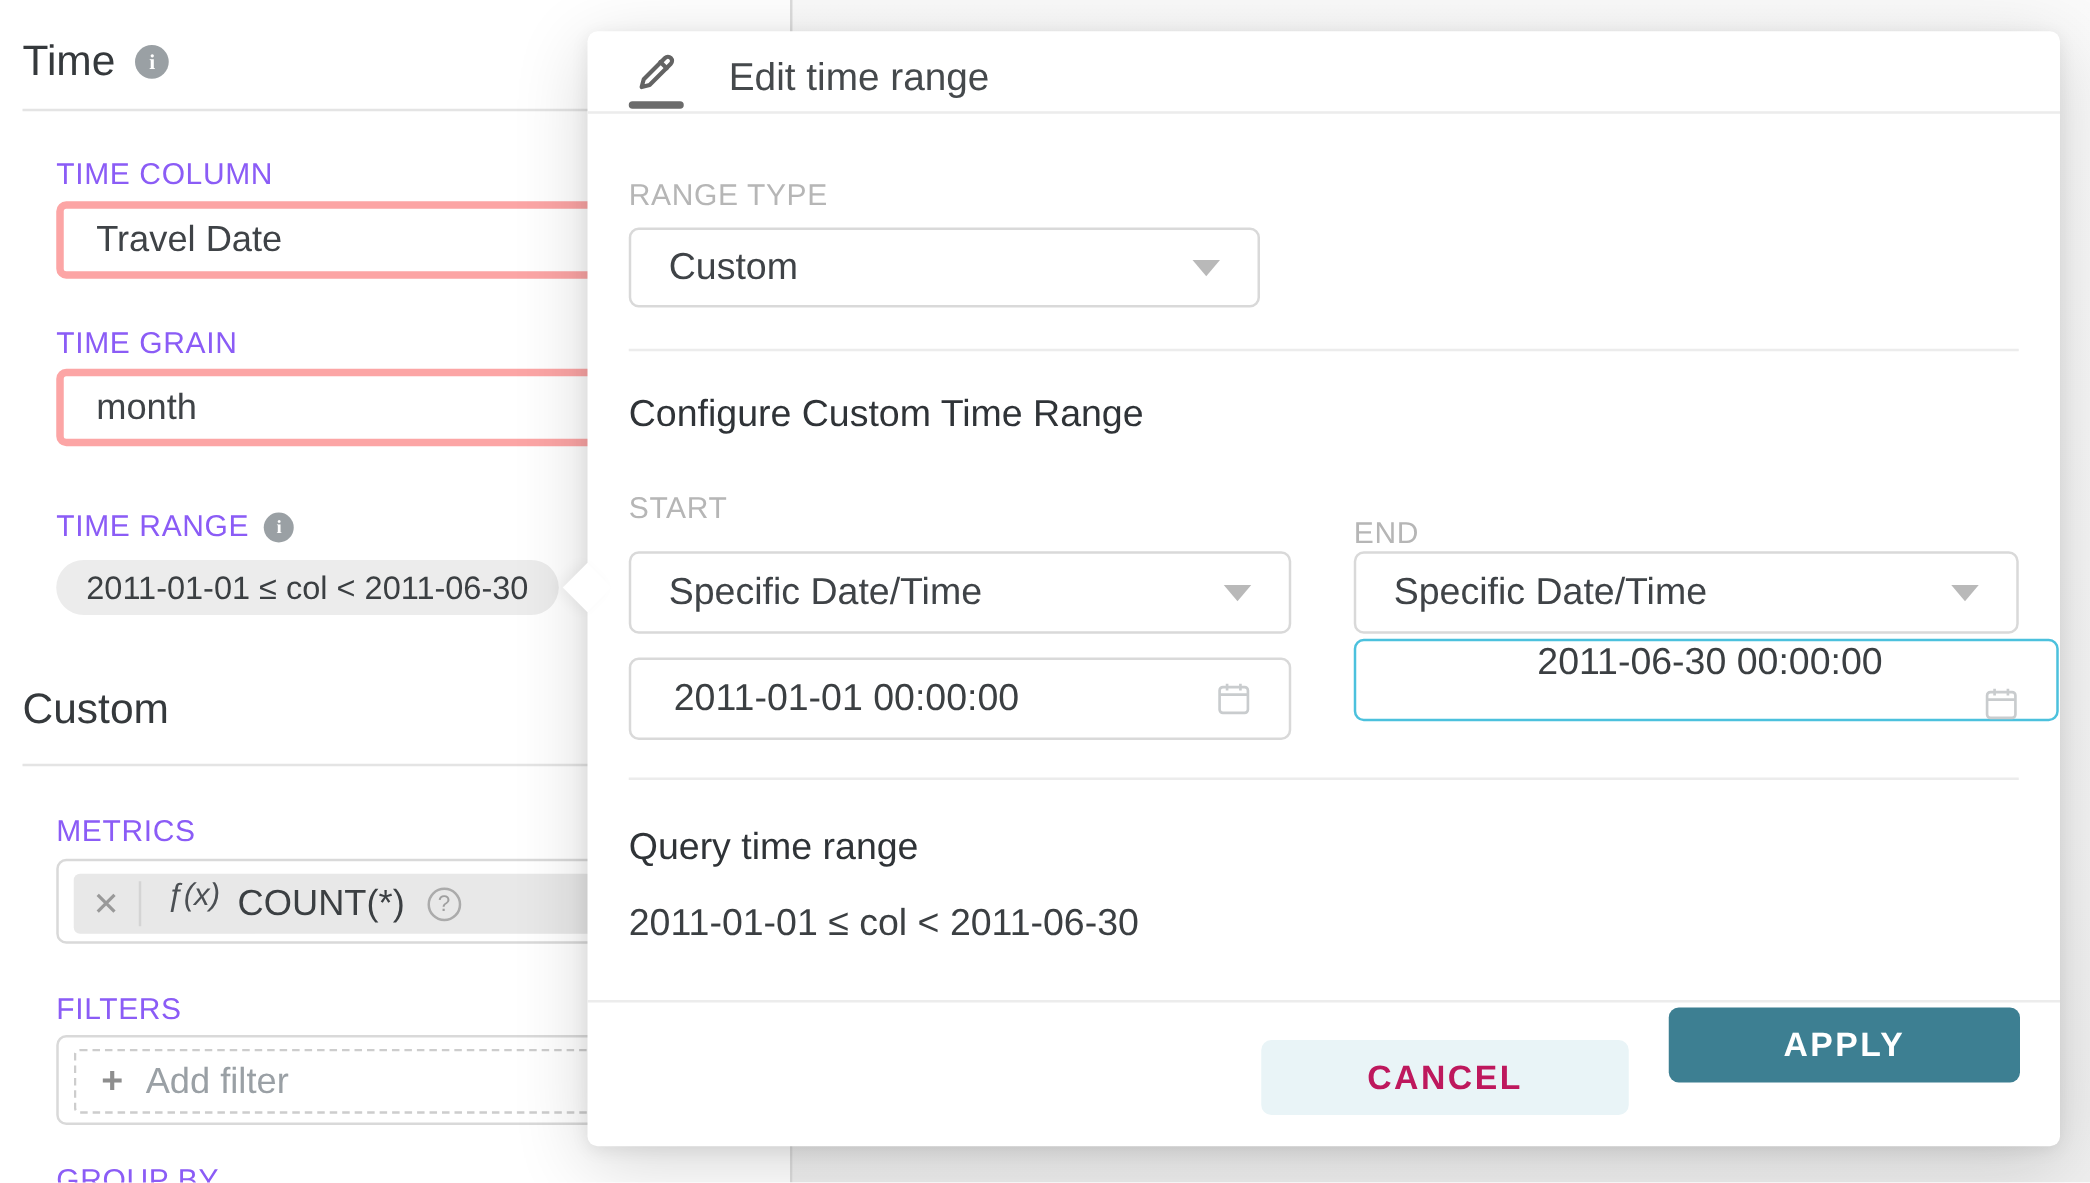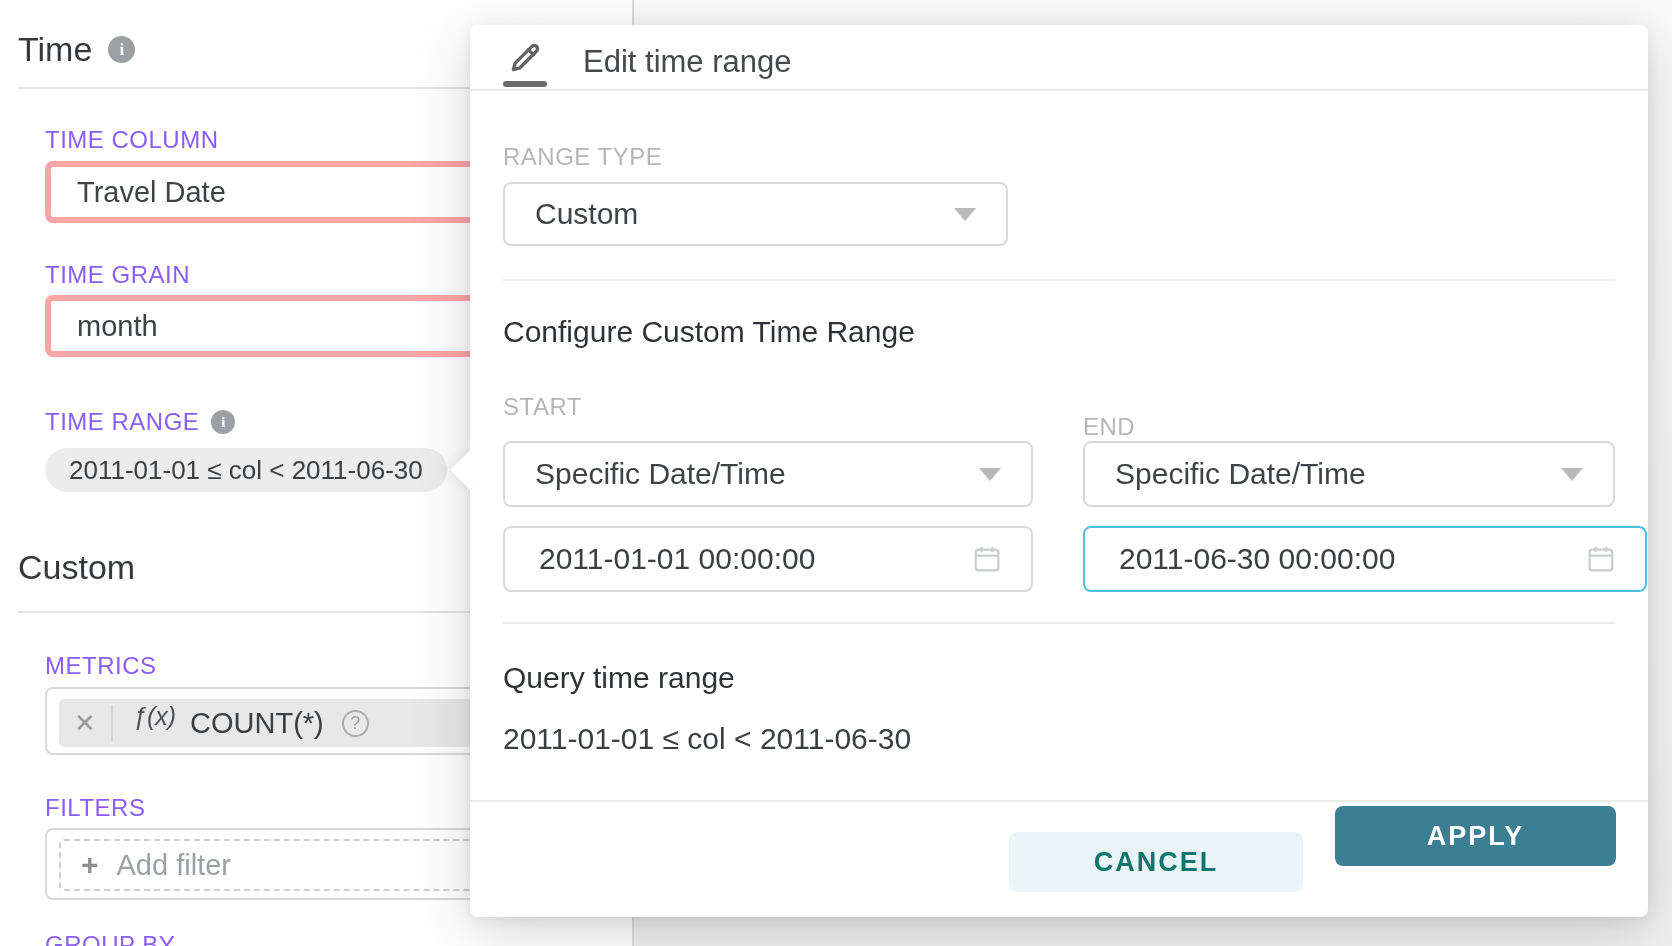--- a/index.html
+++ b/index.html
@@ -64,21 +64,21 @@
   .m-sel { border:2px solid #d9d9d9; border-radius:8px; background:#fff;
     display:flex; align-items:center; padding:0 30px; font-size:30px; color:#3f4347; }
   .m-input { border:2px solid #d9d9d9; border-radius:8px; background:#fff;
     display:flex; align-items:center; padding:0 28px 0 34px; font-size:30px; color:#3b3f42; }
   .m-input.focused { border-color:#4cc1dd; }
   .cal-icon { margin-left:auto; display:inline-flex; }
   .range-text { font-size:30px; color:#3b3f42; }
   .btn { border:none; border-radius:8px; font-family:"Liberation Sans",sans-serif;
     font-size:27px; font-weight:700; letter-spacing:2px; display:flex;
     align-items:center; justify-content:center; cursor:pointer; }
-  .btn-cancel { background:#e9f4f7; color:#0f766e; }
+  .btn-cancel { background:#e9f4f7; color:#be185d; }
   .btn-apply { background:#3d7f92; color:#ffffff; }
 </style>
 </head>
 <body>
 
 <div class="abs right-bg"></div>
 <div class="abs vline"></div>
 
 <div class="abs left-panel">
 
@@ -171,21 +171,21 @@
   <div class="abs m-input" style="left:33px; top:501px; width:530px; height:66px;">
     <span>2011-01-01 00:00:00</span>
     <span class="cal-icon">
       <svg width="32" height="32" viewBox="0 0 24 24" fill="none" stroke="#c9ccce" stroke-width="1.6">
         <rect x="3.5" y="5" width="17" height="15.5" rx="2"></rect>
         <path d="M3.5 9.5h17"></path>
         <path d="M8 3v4M16 3v4"></path>
       </svg>
     </span>
   </div>
-  <div class="abs m-input focused" style="left:613px; top:501px; width:564px; height:66px;">
+  <div class="abs m-input focused" style="left:613px; top:486px; width:564px; height:66px;flex-direction:column;">
     <span>2011-06-30 00:00:00</span>
     <span class="cal-icon">
       <svg width="32" height="32" viewBox="0 0 24 24" fill="none" stroke="#c9ccce" stroke-width="1.6">
         <rect x="3.5" y="5" width="17" height="15.5" rx="2"></rect>
         <path d="M3.5 9.5h17"></path>
         <path d="M8 3v4M16 3v4"></path>
       </svg>
     </span>
   </div>
 

